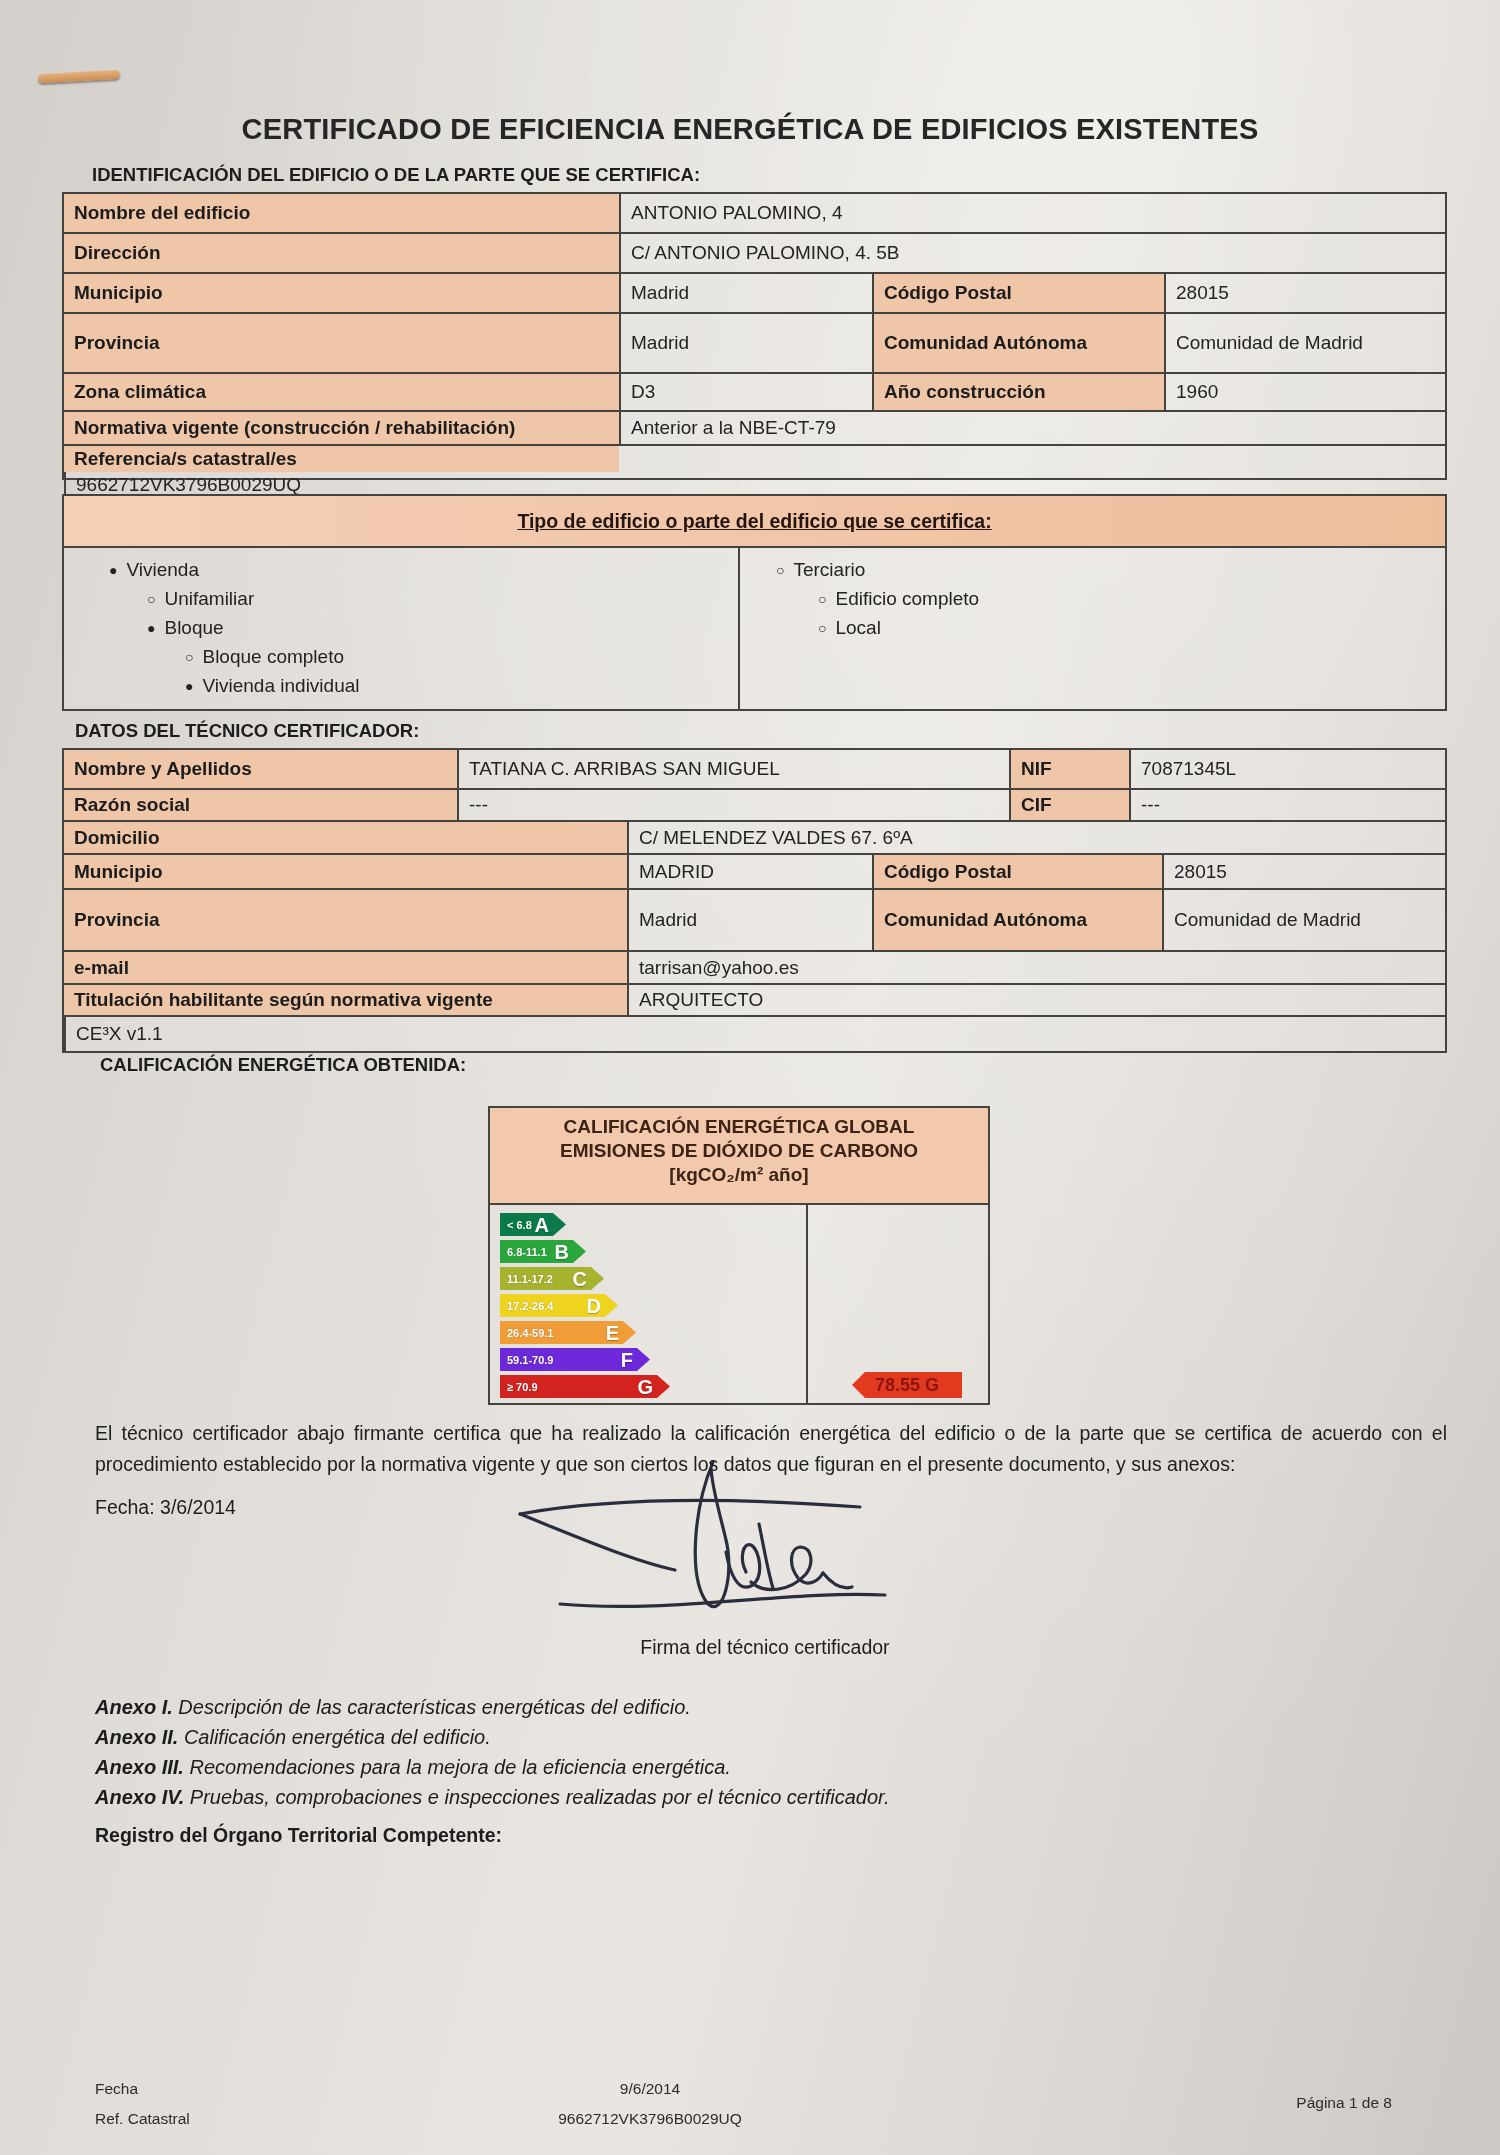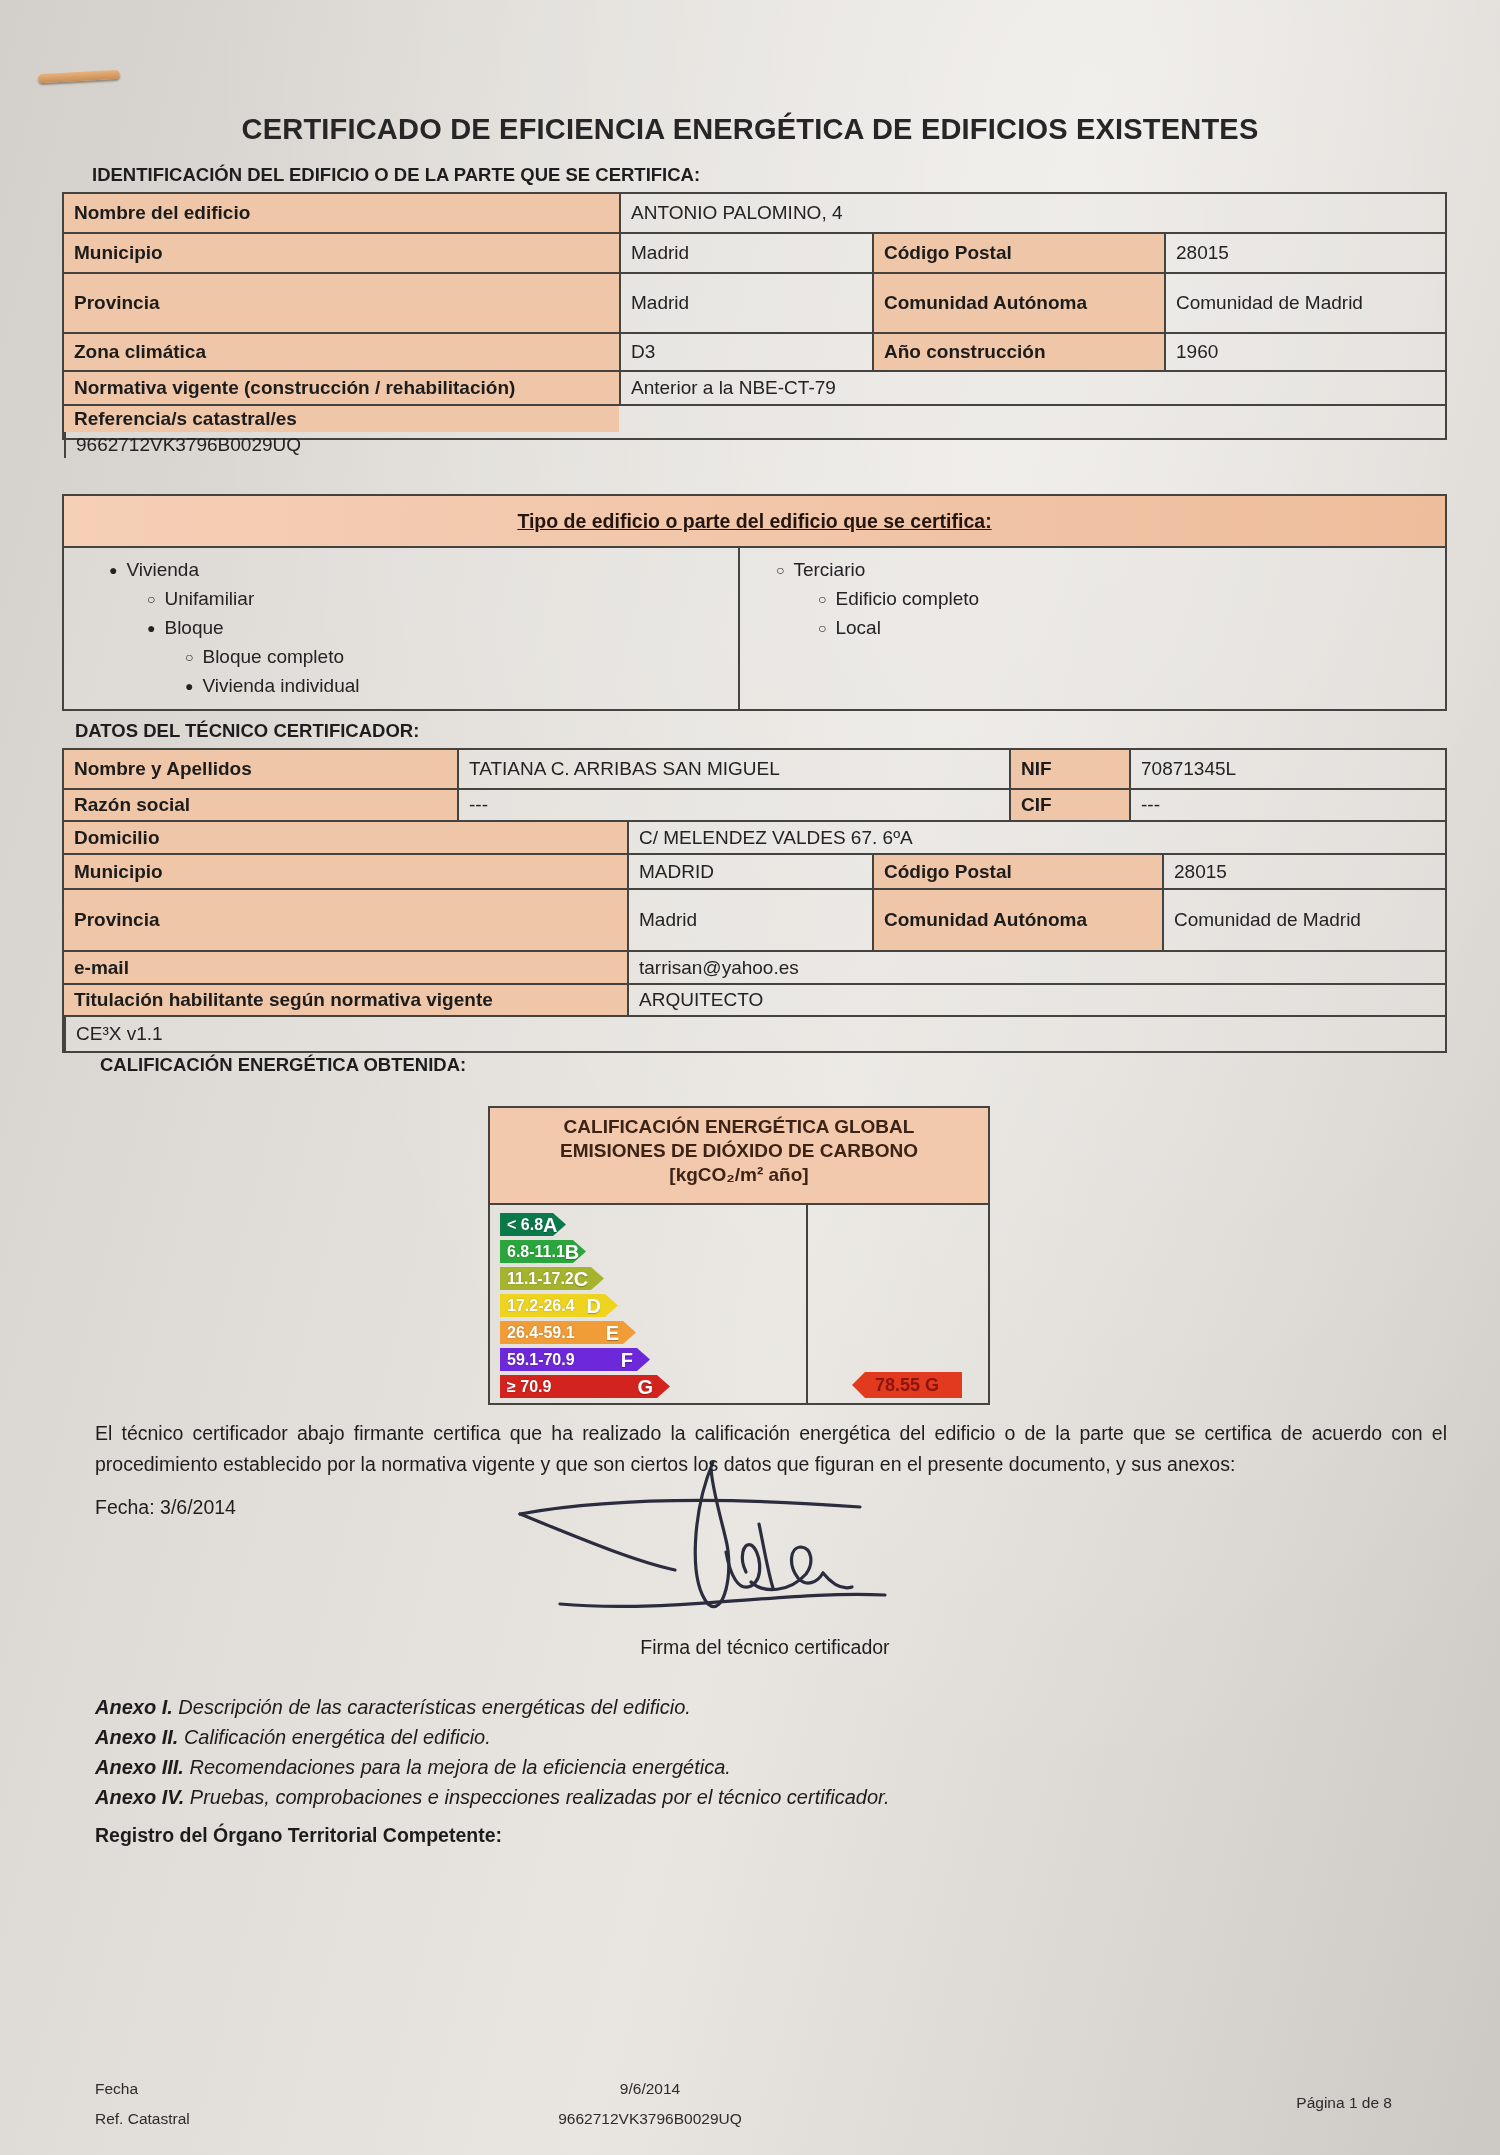--- a/index.html
+++ b/index.html
@@ -39,21 +39,21 @@
   .ind0{padding-left:45px;} .ind1{padding-left:83px;} .ind2{padding-left:121px;}
   .rnd0{padding-left:36px;} .rnd1{padding-left:78px;}
   
   .chart{position:absolute;left:488px;top:1106px;width:502px;border:2px solid #45433f;box-sizing:border-box;}
   .chart-title{background:#f2c9ad;border-bottom:2px solid #45433f;text-align:center;
     font-weight:bold;color:#3d2216;padding:7px 4px 16px;font-size:19px;line-height:24px;}
   .chart-body{display:flex;height:198px;}
   .bars{width:316px;box-sizing:border-box;padding:8px 0 0 10px;}
   .band{height:23px;margin-bottom:4px;display:flex;align-items:center;justify-content:space-between;
     clip-path:polygon(0 0,calc(100% - 13px) 0,100% 50%,calc(100% - 13px) 100%,0 100%);color:#fff;}
-  .band .rng{font-size:16px;font-weight:bold;padding-left:7px;white-space:nowrap;
+  .band .rng{font-size:11px;font-weight:bold;padding-left:7px;white-space:nowrap;
     text-shadow:0 0 2px rgba(0,0,0,.25);}
   .band .ltr{font-size:20px;font-weight:bold;padding-right:17px;line-height:1;
     text-shadow:0 1px 1px rgba(0,0,0,.3);}
   .result-pane{flex:1;border-left:2px solid #45433f;position:relative;}
   .result-arrow{position:absolute;right:26px;bottom:5px;width:110px;height:26px;
     display:flex;align-items:center;justify-content:center;font-weight:bold;font-size:18px;
     clip-path:polygon(13px 0,100% 0,100% 100%,13px 100%,0 50%);}
   .cert-par{position:absolute;left:95px;top:1398px;width:1352px;font-size:19.5px;
     line-height:31px;text-align:justify;color:#1e1e1e;}
   .fecha-line{position:absolute;left:95px;top:1496px;font-size:19.5px;color:#1e1e1e;}
@@ -77,20 +77,24 @@
 <h1 class="doc-title">CERTIFICADO DE EFICIENCIA ENERGÉTICA DE EDIFICIOS EXISTENTES</h1>
 
 <div class="sec-heading" style="left:92px;top:164px;">IDENTIFICACIÓN DEL EDIFICIO O DE LA PARTE QUE SE CERTIFICA:</div>
 
 <div class="tbl" style="left:62px;top:192px;width:1381px;">
   <div class="trow first" style="height:38px;">
     <div class="tcell nb lab" style="width:555px;">Nombre del edificio</div>
     <div class="tcell grow">ANTONIO PALOMINO, 4</div>
   </div>
   <div class="trow" style="height:38px;">
+    <div class="tcell nb lab" style="width:555px;">Dirección</div>
+    <div class="tcell grow">C/ ANTONIO PALOMINO, 4. 5B</div>
+  </div>
+  <div class="trow" style="height:38px;">
     <div class="tcell nb lab" style="width:555px;">Municipio</div>
     <div class="tcell" style="width:253px;">Madrid</div>
     <div class="tcell lab" style="width:292px;">Código Postal</div>
     <div class="tcell grow">28015</div>
   </div>
   <div class="trow" style="height:58px;">
     <div class="tcell nb lab" style="width:555px;">Provincia</div>
     <div class="tcell" style="width:253px;">Madrid</div>
     <div class="tcell lab" style="width:292px;">Comunidad Autónoma</div>
     <div class="tcell grow">

